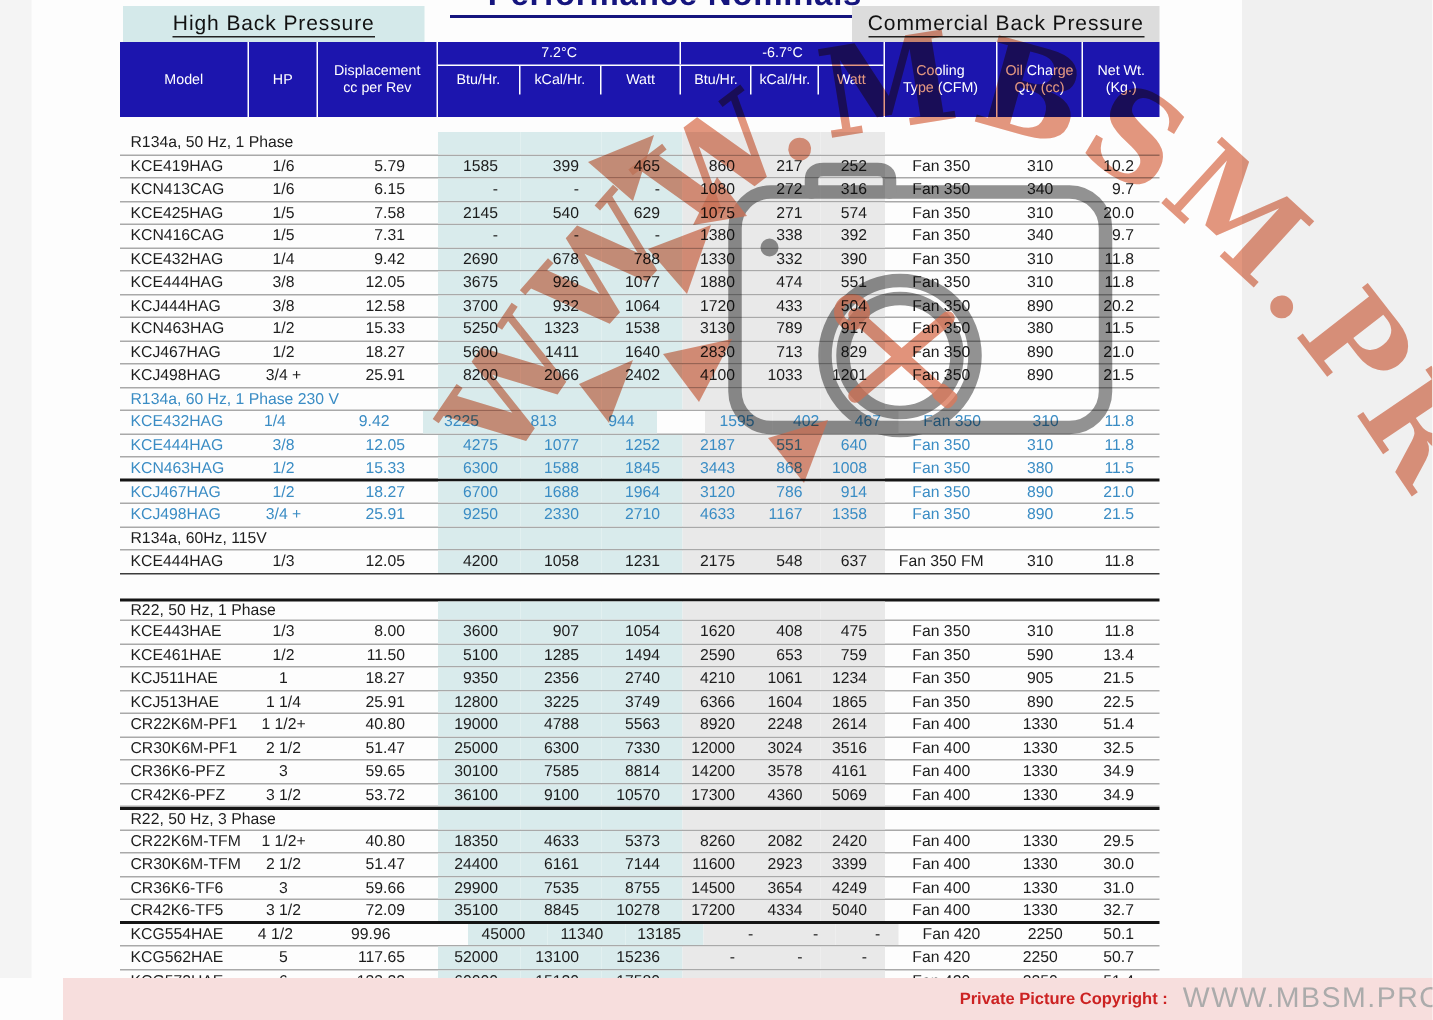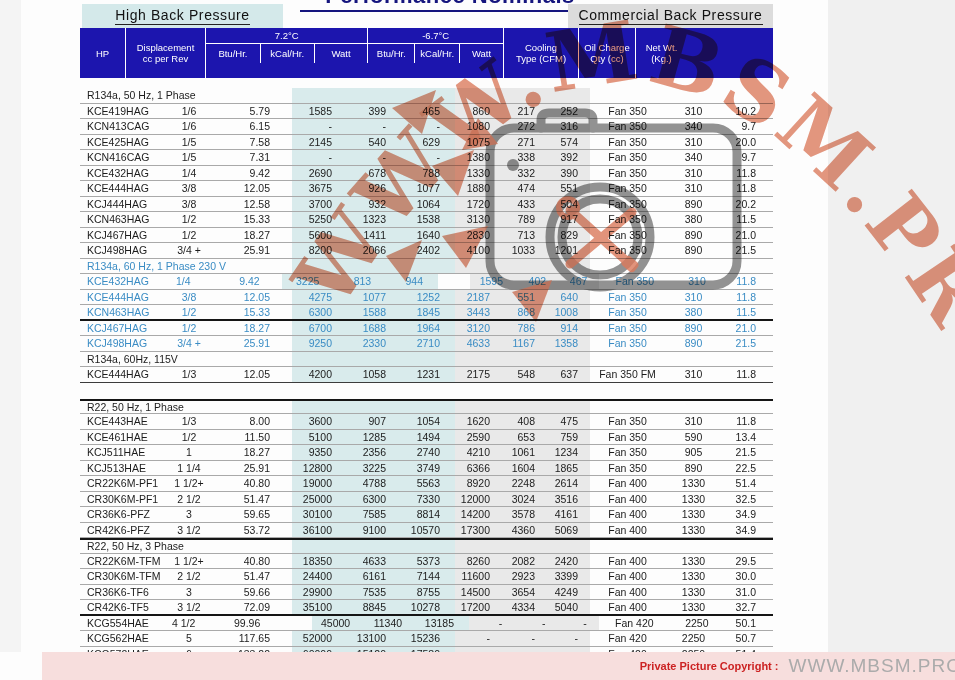--- a/index.html
+++ b/index.html
@@ -83,20 +83,21 @@
 <div class="page-title">Performance Nominals</div>
 
 <div class="hbp-box">
   <span>High Back Pressure</span>
 </div>
 <div class="cbp-box">
   <span>Commercial Back Pressure</span>
 </div>
 
 <div class="thead">
+  <div class="hcell" style="width:86px">Model</div>
   <div class="hcell" style="width:46px">HP</div>
   <div class="hcell" style="width:80px">Displacement
 cc per Rev</div>
   <div class="cap-group" style="width:298px">
     <div class="cap-temps">
       <div class="hcell" style="width:163px">7.2°C</div>
       <div class="hcell" style="width:135px;border-right:none">-6.7°C</div>
     </div>
     <div class="cap-units">
       <div class="hcell" style="width:55px">Btu/Hr.</div>

